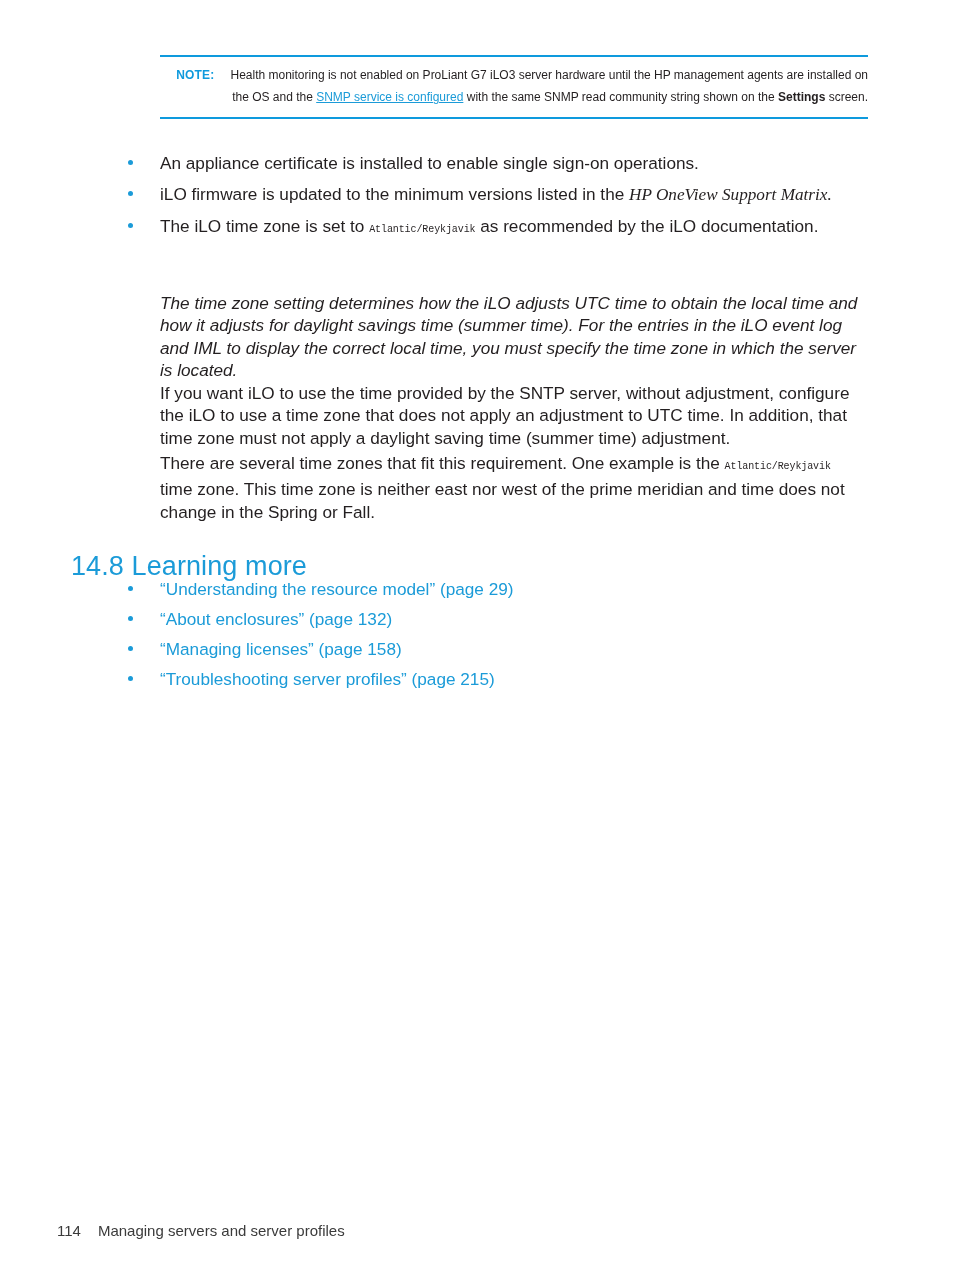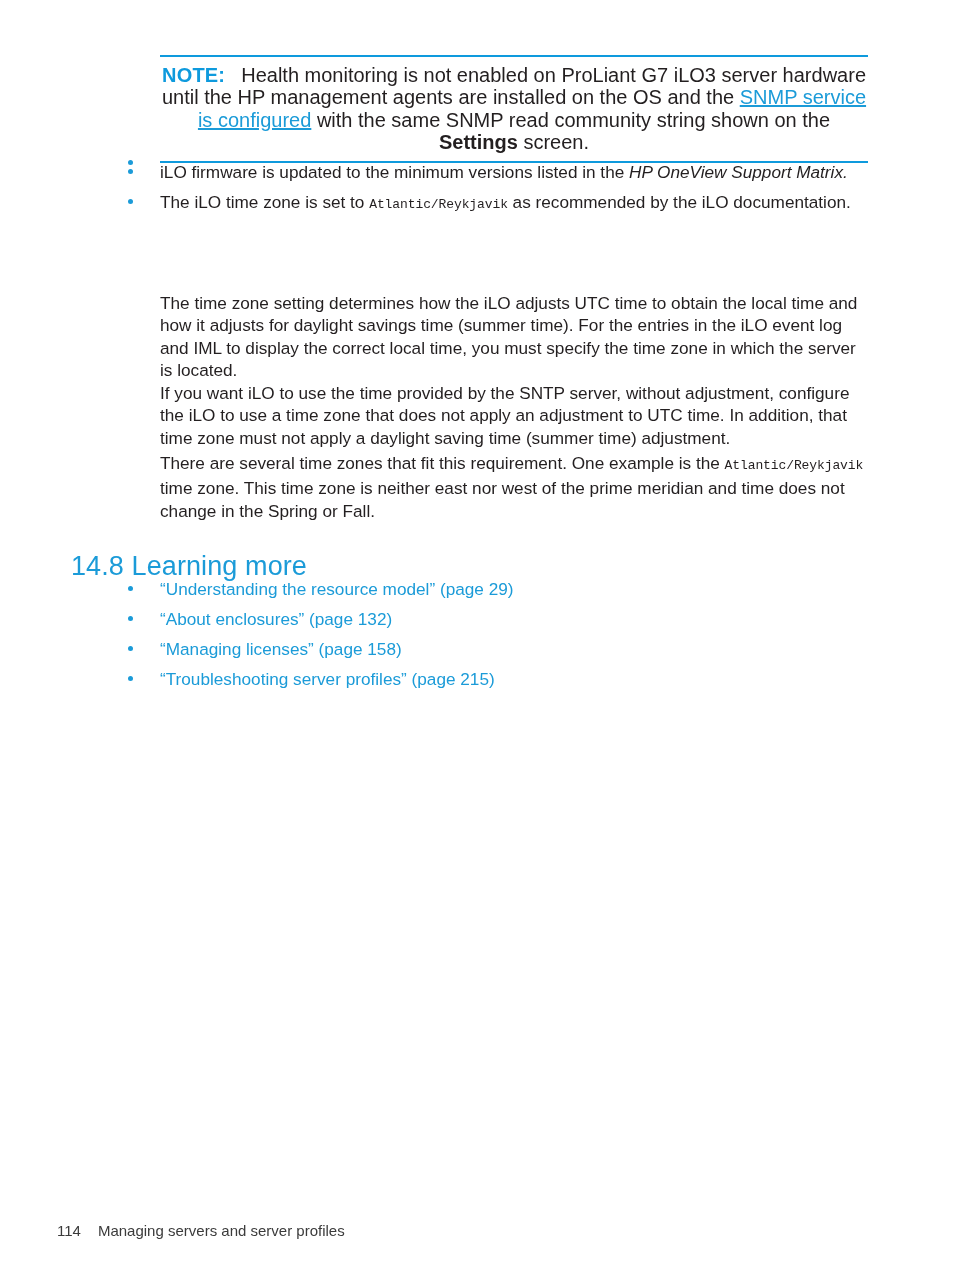--- a/index.html
+++ b/index.html
@@ -31,24 +31,24 @@
     top: 55px;
     width: 708px;
   }
   .note-rule {
     height: 2px;
     background: #0e9add;
     width: 100%;
   }
   .note-body {
     padding: 7px 0 8px 0;
-    font-size: 20px;
+    font-size: 12px;
     line-height: 22.3px;
     color: #231f20;
-    text-align: center;
+    text-align: right;
   }
   .note-label {
     color: #0e9add;
     font-weight: bold;
     letter-spacing: 0.2px;
   }
   .note-gap {
     display: inline-block;
     width: 16px;
   }
@@ -77,25 +77,26 @@
     position: absolute;
     left: 128px;
     top: 8px;
     width: 5px;
     height: 5px;
     border-radius: 50%;
     background: #1b9bd8;
   }
   .mono {
     font-family: "Liberation Mono", monospace;
-    font-size: 13px;
+    font-size: 10px;
     letter-spacing: -0.1px;
   }
   .ital {
     font-style: italic;
+    font-family: Liberation Serif, serif;
   }
 
   
   .para {
     position: absolute;
     left: 160px;
     width: 708px;
     font-size: 17.2px;
     line-height: 22.4px;
     text-align: left;
@@ -166,35 +167,36 @@
       <span class="note-label">NOTE:</span><span class="note-gap"></span><span>Health monitoring is not enabled on ProLiant G7 iLO3 server hardware until the HP management agents are installed on the OS and the </span><a class="xlink" href="#">SNMP service is configured</a><span> with the same SNMP read community string shown on the </span><span class="bold">Settings</span><span> screen.</span>
     </div>
     <div class="note-rule"></div>
   </div>
 
   <div class="blist" style="top:152px;">
 
 
     <div class="bitem">
       <span class="dot"></span>
+      <span>An appliance certificate is installed to enable single sign-on operations.</span>
     </div>
 
     <div class="bitem">
       <span class="dot"></span>
       <span>iLO firmware is updated to the minimum versions listed in the </span><span class="ital">HP OneView Support Matrix.</span>
     </div>
 
     <div class="bitem">
       <span class="dot"></span>
       <span>The iLO time zone is set to </span><span class="mono">Atlantic/Reykjavik</span><span> as recommended by the iLO documentation.</span>
     </div>
 
   </div>
 
-  <div class="para" style="top:292px;">
+  <div class="para" style="top:292px;font-style:italic;">
     <span>The time zone setting determines how the iLO adjusts UTC time to obtain the local time and how it adjusts for daylight savings time (summer time). For the entries in the iLO event log and IML to display the correct local time, you must specify the time zone in which the server is located.</span>
   </div>
 
   <div class="para" style="top:382px;">
     <span>If you want iLO to use the time provided by the SNTP server, without adjustment, configure the iLO to use a time zone that does not apply an adjustment to UTC time. In addition, that time zone must not apply a daylight saving time (summer time) adjustment.</span>
   </div>
 
   <div class="para" style="top:452px;">
     <span>There are several time zones that fit this requirement. One example is the </span><span class="mono">Atlantic/Reykjavik</span><span> time zone. This time zone is neither east nor west of the prime meridian and time does not change in the Spring or Fall.</span>
   </div>

